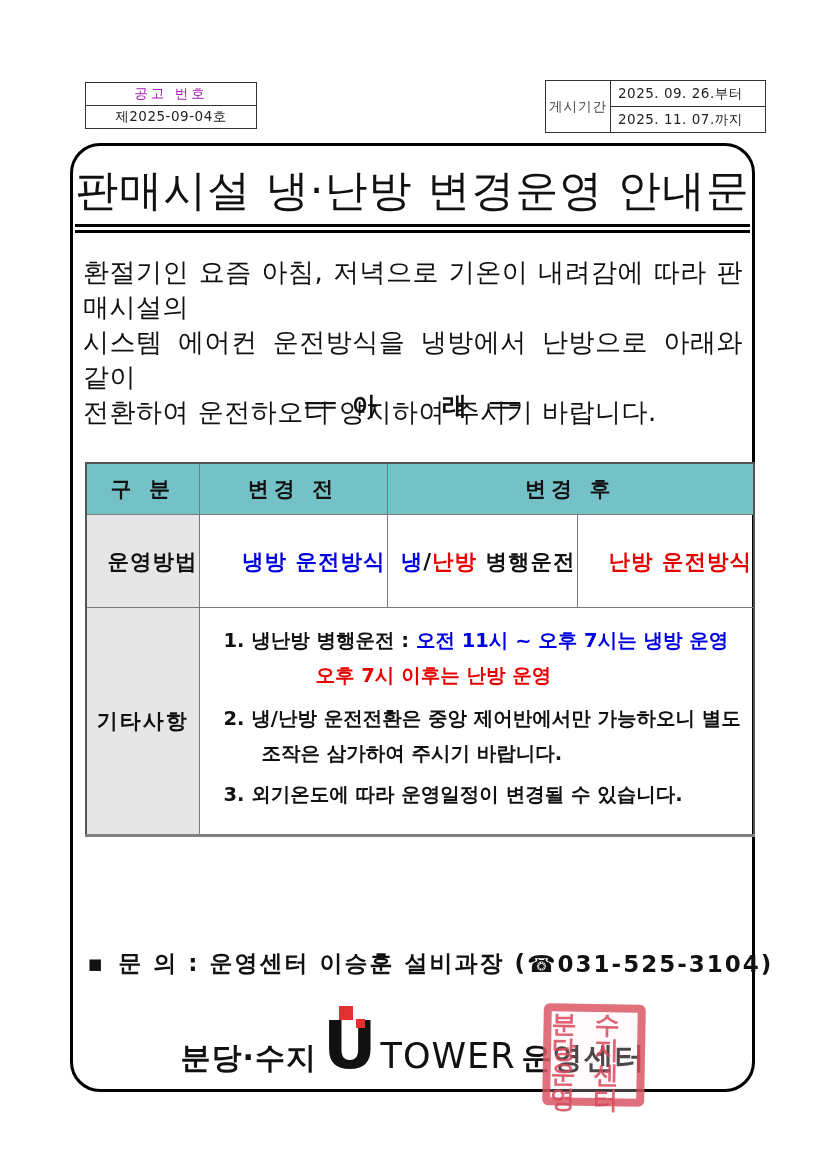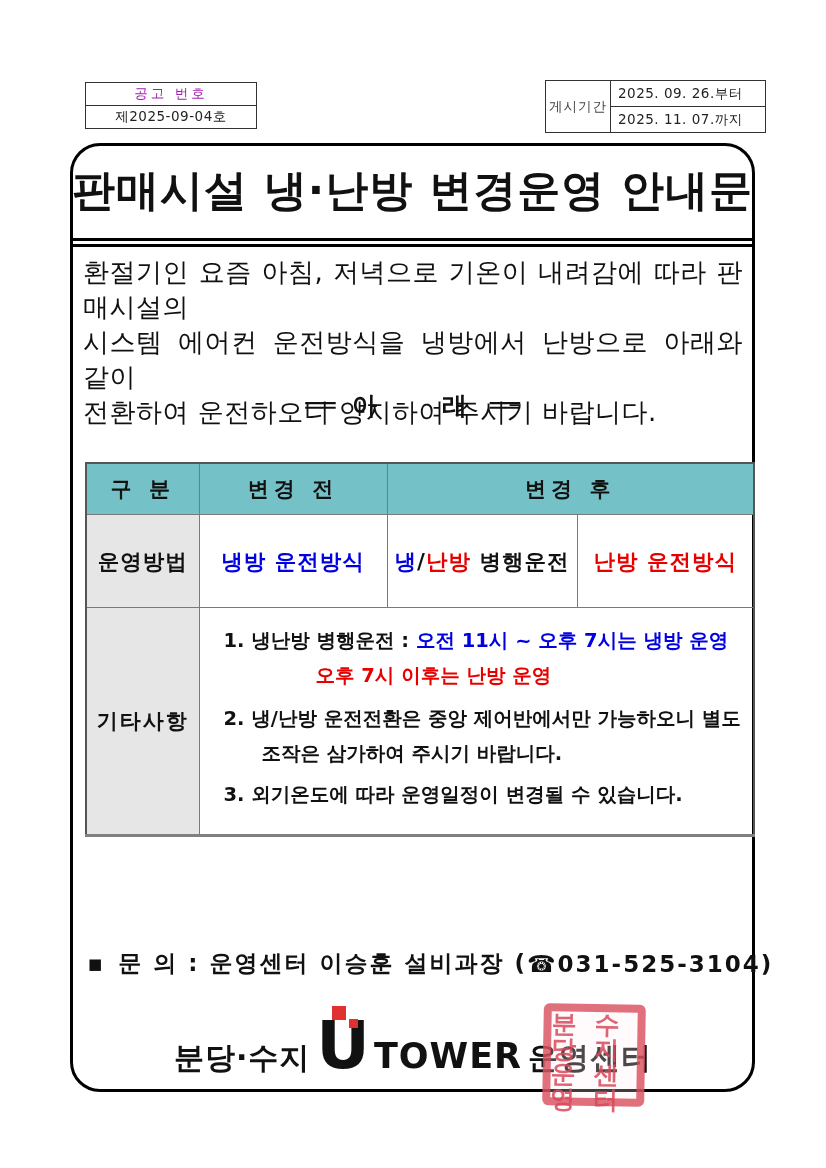--- a/index.html
+++ b/index.html
@@ -18,56 +18,56 @@
   #period { position:absolute; left:545px; top:80px; width:219px; border:1.5px solid #333; display:flex; font-size:13.5px; }
   #period .lbl { width:64px; border-right:1.5px solid #333; display:flex; align-items:center; justify-content:center; color:#444; letter-spacing:1px; }
   #period .vals { flex:1; }
   #period .vals .v { height:25px; display:flex; align-items:center; padding-left:7px; letter-spacing:0.5px; color:#222; }
   #period .vals .v.first { border-bottom:1.5px solid #333; }
 
   
   #main-box { position:absolute; left:70px; top:143px; width:679px; height:943px; border:3.5px solid #000; border-radius:30px; }
 
   #title-wrap { position:absolute; top:162px; left:70px; width:685px; text-align:center; }
-  #title { display:inline-block; font-size:43px; font-weight:700; letter-spacing:1px; border-bottom:9px double #000; padding-bottom:18px; white-space:nowrap; }
+  #title { display:inline-block; font-size:43px; font-weight:400; letter-spacing:1px; border-bottom:9px double #000; padding-bottom:4px; white-space:nowrap; }
 
   #intro { position:absolute; left:83px; top:255px; width:660px; font-size:26px; font-weight:500; line-height:35px; letter-spacing:0.5px; }
   .intro-line.just { text-align:justify; text-align-last:justify; }
 
   #divider { position:absolute; top:389px; left:70px; width:685px; text-align:center; font-size:25px; font-weight:700; }
   #divider .txt { white-space:pre; letter-spacing:6px; margin:0 8px; }
 
   
   #info-table { position:absolute; left:85px; top:462px; border-collapse:collapse; table-layout:fixed;
                 border:2px solid #555; }
   #info-table td { border:1.6px solid #7a7a7a; overflow:hidden; }
   #info-table tr.bottom-row td { border-bottom:3.5px solid #808080; }
   .hdr td { height:48px; background:var(--hdr-bg); font-size:21px; font-weight:700; letter-spacing:5px; text-align:center; }
   .label-cell { background:var(--lbl-bg); font-size:21px; letter-spacing:2px; text-align:center; font-weight:700; }
-  tr.method-row td { height:90px; font-size:21.5px; font-weight:700; letter-spacing:1px; text-align:center; }
+  tr.method-row td { height:90px; font-size:21.5px; font-weight:700; letter-spacing:1px; text-align:right; }
   tr.dates-row td { height:130px; font-size:21px; font-weight:600; line-height:31px; text-align:center; letter-spacing:0.5px; }
   tr.notes-row td { height:198px; }
   .notes-cell { text-align:left; padding:14px 8px 14px 24px; font-size:19.5px; font-weight:600; vertical-align:middle; }
   .note-line { margin-bottom:8px; white-space:nowrap; }
   .note-line.red-line { margin:2px 0 16px 92px; }
   .note-line.indent { margin-left:38px; margin-bottom:14px; }
   .blue { color:var(--blue); }
   .red { color:var(--red); }
 
   #contact { position:absolute; left:88px; top:948px; font-size:23px; font-weight:700; letter-spacing:2px; display:flex; align-items:center; white-space:nowrap; }
   #contact .bullet { font-size:15px; margin-right:14px; }
 
   
   #footer { position:absolute; left:0; top:1018px; width:826px; display:flex; justify-content:center; align-items:baseline; z-index:2; }
   .f-prefix { font-size:30px; font-weight:800; letter-spacing:1px; }
   .u-wrap { position:relative; margin:0 2px 0 6px; display:inline-block; }
   .big-u { font-size:66px; font-weight:900; line-height:0.85; letter-spacing:0; }
   .sq1 { position:absolute; width:14px; height:14px; background:var(--logo-red); top:-12px; left:16px; }
   .sq2 { position:absolute; width:9px; height:9px; background:var(--logo-red); top:1px; left:33px; }
-  .f-tower { font-size:35px; font-weight:700; margin:0 6px 2px 2px; letter-spacing:1px; }
+  .f-tower { font-size:35px; font-weight:400; margin:0 6px 2px 2px; letter-spacing:1px; }
   .f-suffix { font-size:30px; font-weight:800; letter-spacing:1px; }
 
   
   #seal { position:absolute; left:543px; top:1004px; width:86px; height:86px;
           border:8px solid rgba(216,73,90,0.78); border-radius:6px;
           display:grid; grid-template-columns:1fr 1fr; align-items:center; justify-items:center;
           color:rgba(216,73,90,0.85); font-size:25px; font-weight:800; z-index:5; transform:rotate(1deg);
           background:rgba(255,235,238,0.25); }
   .seal-cell { line-height:1; }
 </style>

